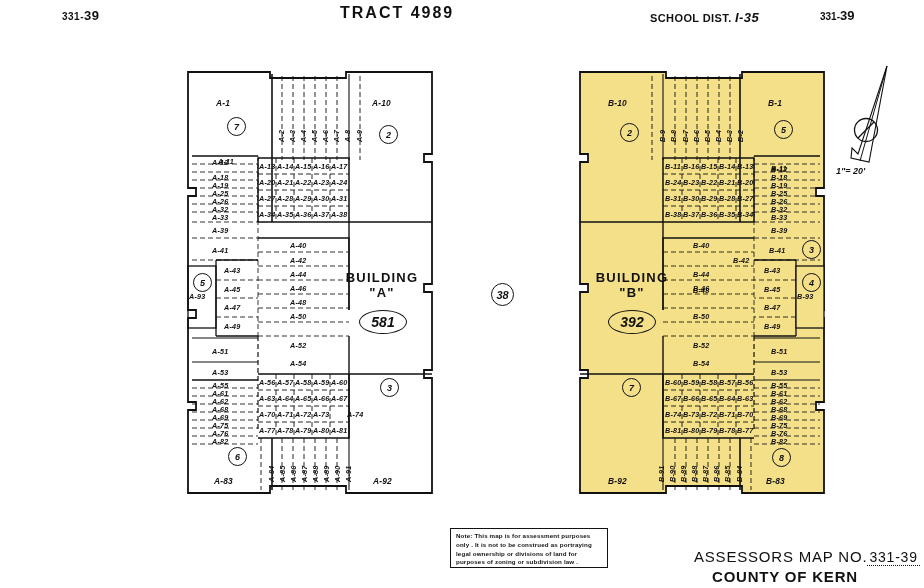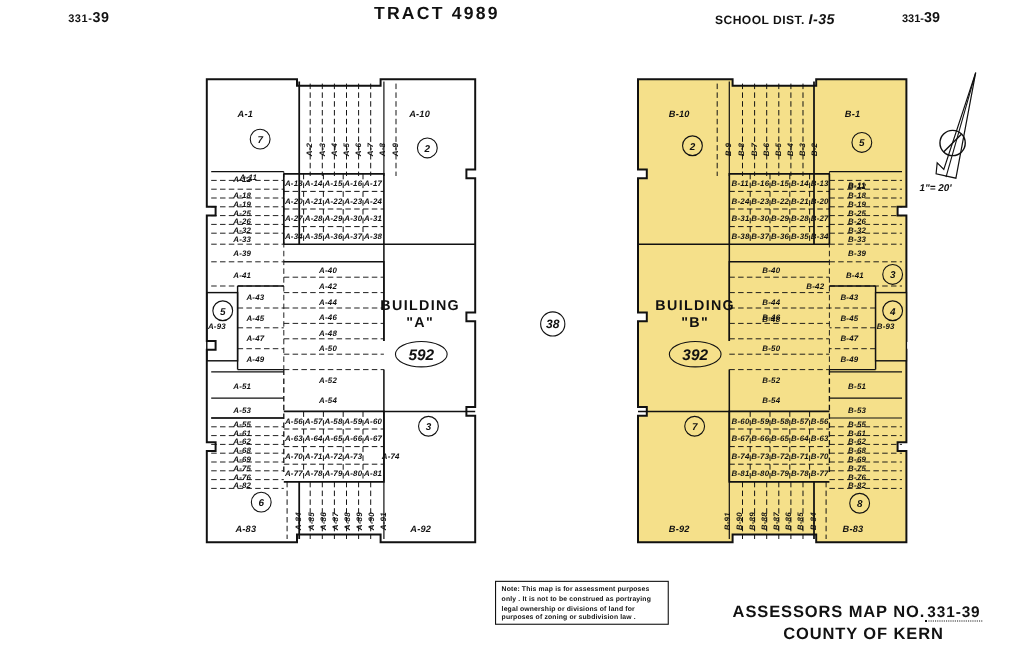--- a/index.html
+++ b/index.html
@@ -46,21 +46,21 @@
   .cnum{position:absolute;width:17px;height:17px;border:1.3px solid #111;border-radius:50%;
         display:flex;align-items:center;justify-content:center;
         font-size:9px;font-style:italic;font-weight:bold;}
 
   
   .notebox{position:absolute;left:450px;top:528px;width:158px;height:40px;
            border:1.4px solid #111;background:#fff;padding:3px 5px;box-sizing:border-box;}
   .notebox p{margin:0;font-size:6.2px;font-weight:bold;line-height:1.42;letter-spacing:.15px;}
 
   
-  .foot1{position:absolute;left:666px;top:548px;font-size:15px;font-weight:bold;letter-spacing:.8px;}
+  .foot1{position:absolute;left:694px;top:548px;font-size:15px;font-weight:normal;letter-spacing:.8px;}
   .foot1 .num{font-size:14px;border-bottom:1.5px dotted #111;padding:0 2px;}
   .foot2{position:absolute;left:712px;top:568px;font-size:15px;font-weight:bold;letter-spacing:.8px;}
 </style>
 </head>
 <body>
 
 <div class="hdr">
   <div class="hdr-left">
     <span class="sm">331-</span><span>39</span>
   </div>
@@ -193,21 +193,21 @@
     <line x1="163" y1="368" x2="163" y2="420" stroke="#111" stroke-width="1.1"></line>
 
     <line x1="163" y1="152" x2="246" y2="152" stroke="#111" stroke-width="1.4"></line>
     <line x1="163" y1="304" x2="246" y2="304" stroke="#111" stroke-width="1.4"></line>
   </svg>
 
   <div class="bname" style="left:146px;top:200px;width:100px;">
     <span>BUILDING</span><br>
     <span>"A"</span>
   </div>
-  <div class="bnum" style="left:173px;top:240px;">592</div>
+  <div class="bnum" style="left:173px;top:240px;">581</div>
 
   <div class="lbl big" style="left:30px;top:28px;">A-1</div>
   <div class="lbl big" style="left:186px;top:28px;">A-10</div>
   <div class="lbl big" style="left:28px;top:406px;">A-83</div>
   <div class="lbl big" style="left:187px;top:406px;">A-92</div>
 
   <div class="cnum" style="left:41px;top:47px;">7</div>
   <div class="cnum" style="left:193px;top:55px;">2</div>
   <div class="cnum" style="left:7px;top:203px;">5</div>
   <div class="cnum" style="left:194px;top:308px;">3</div>

